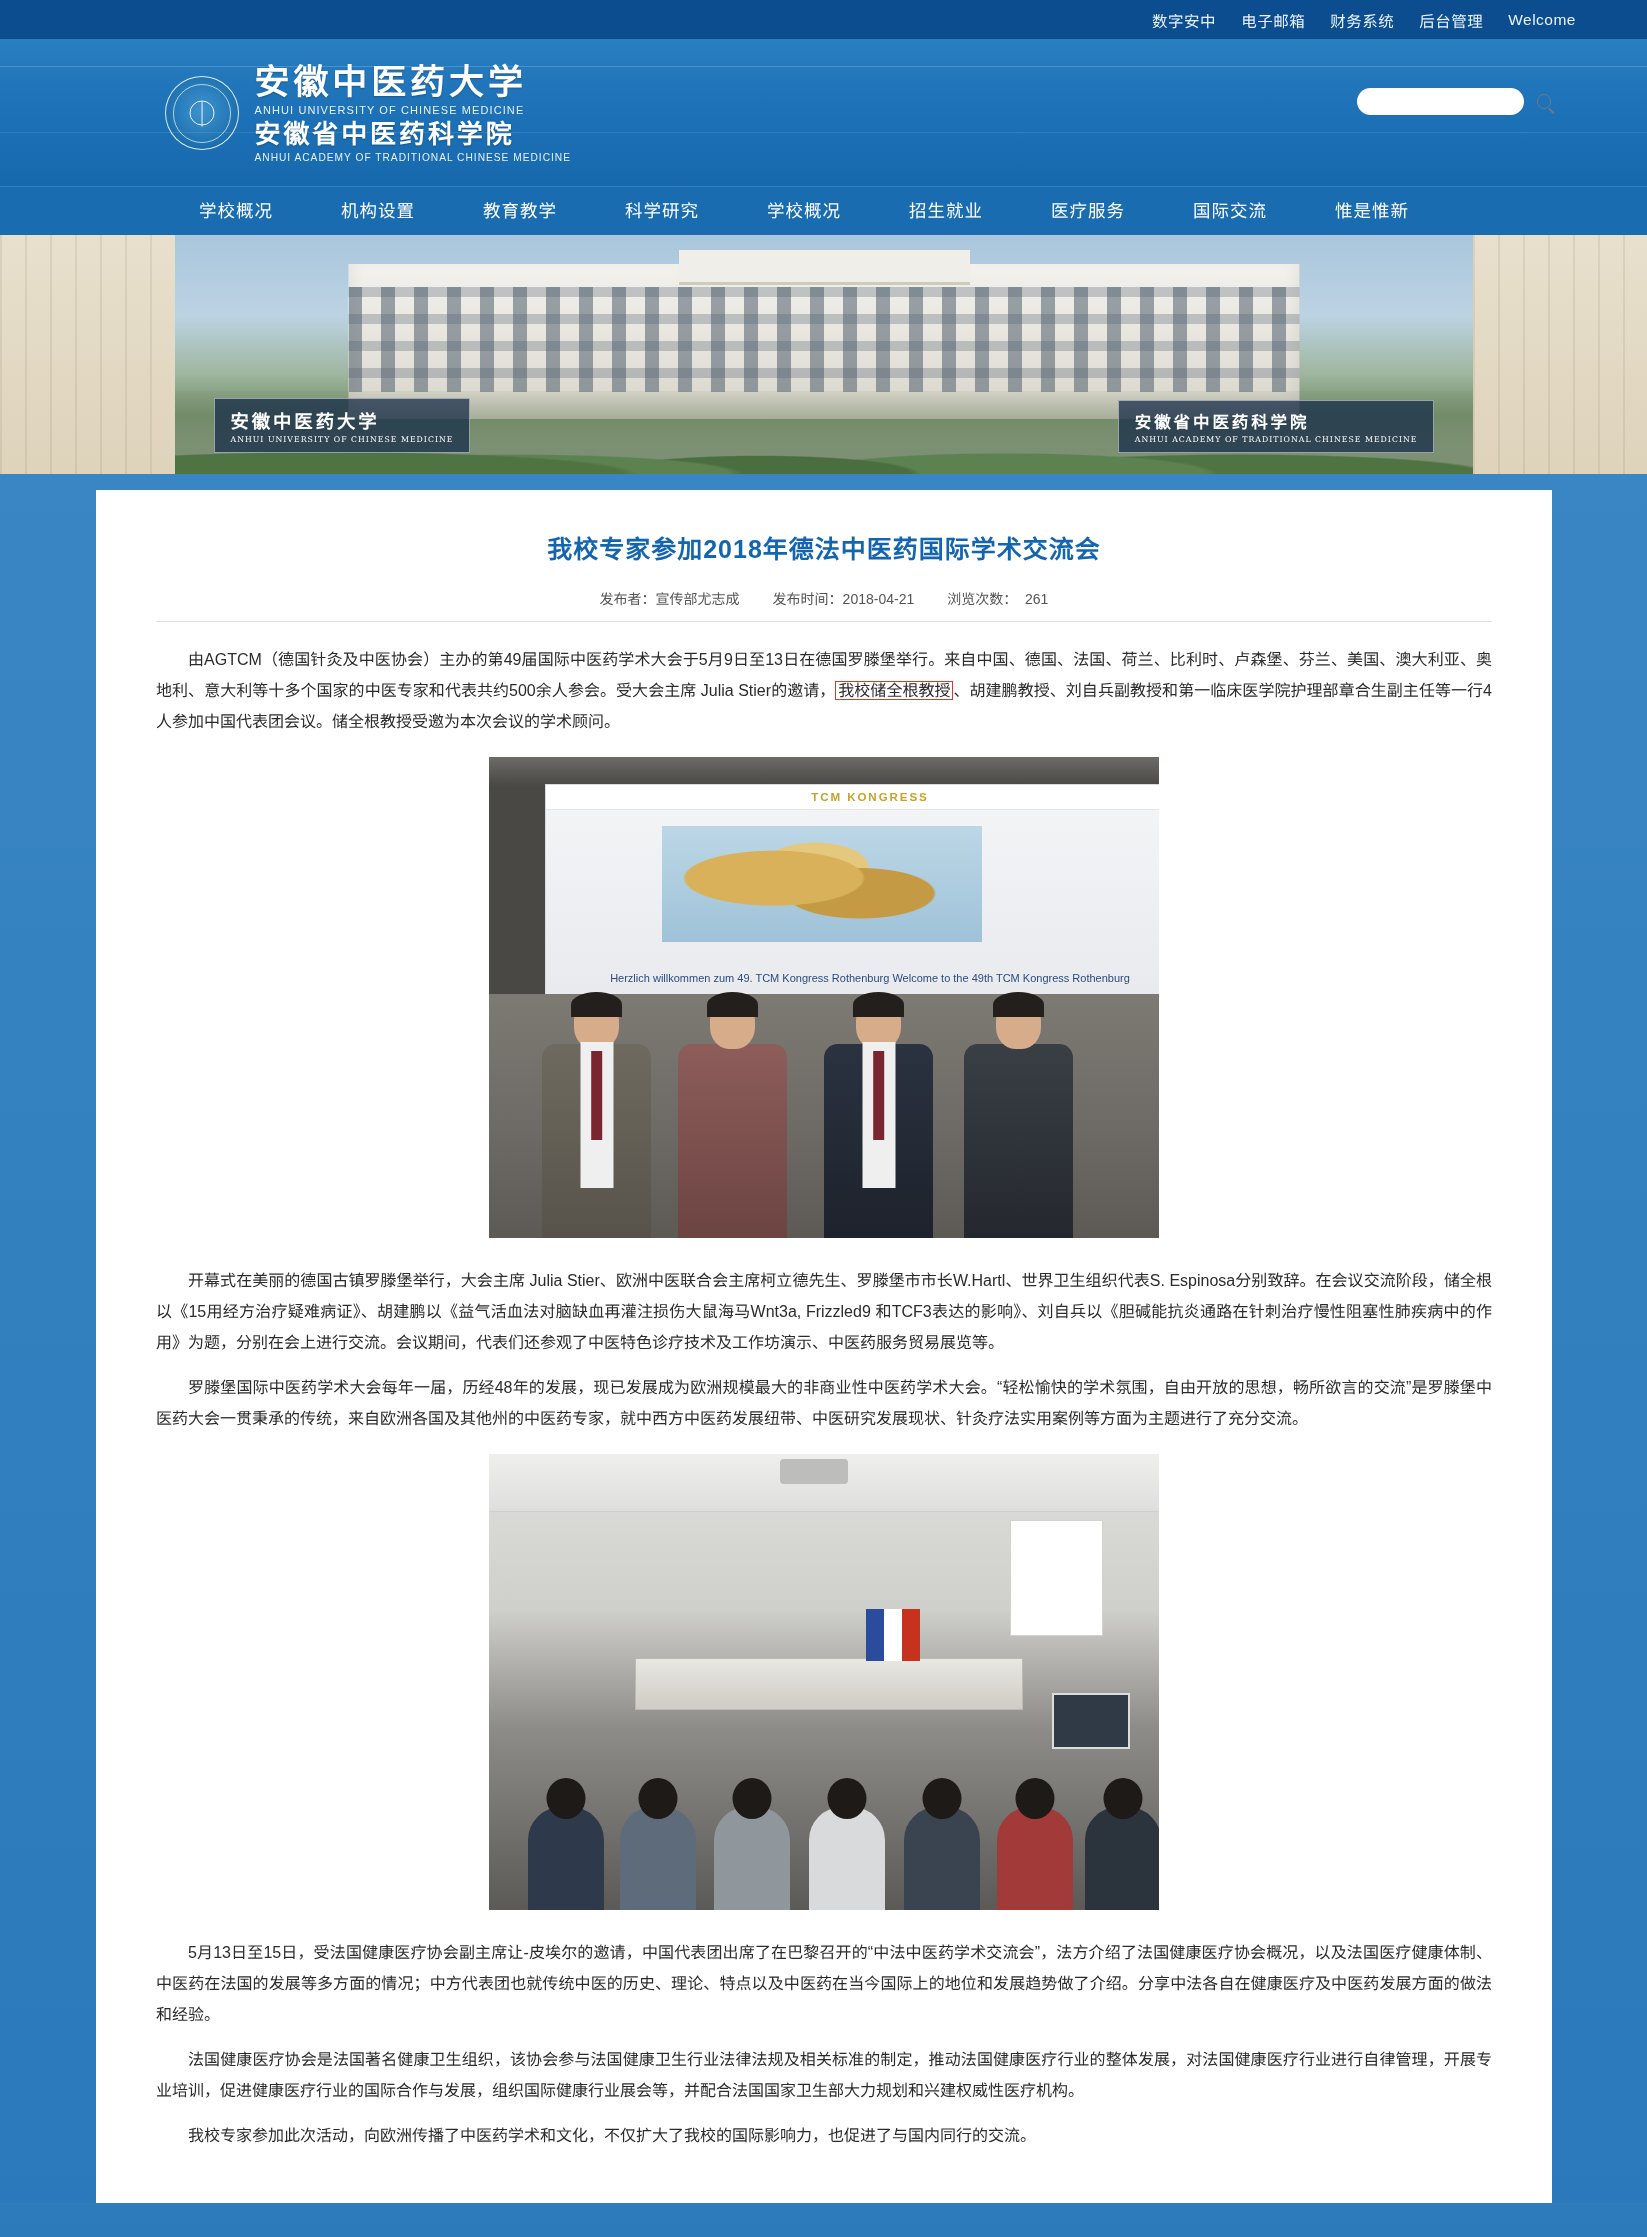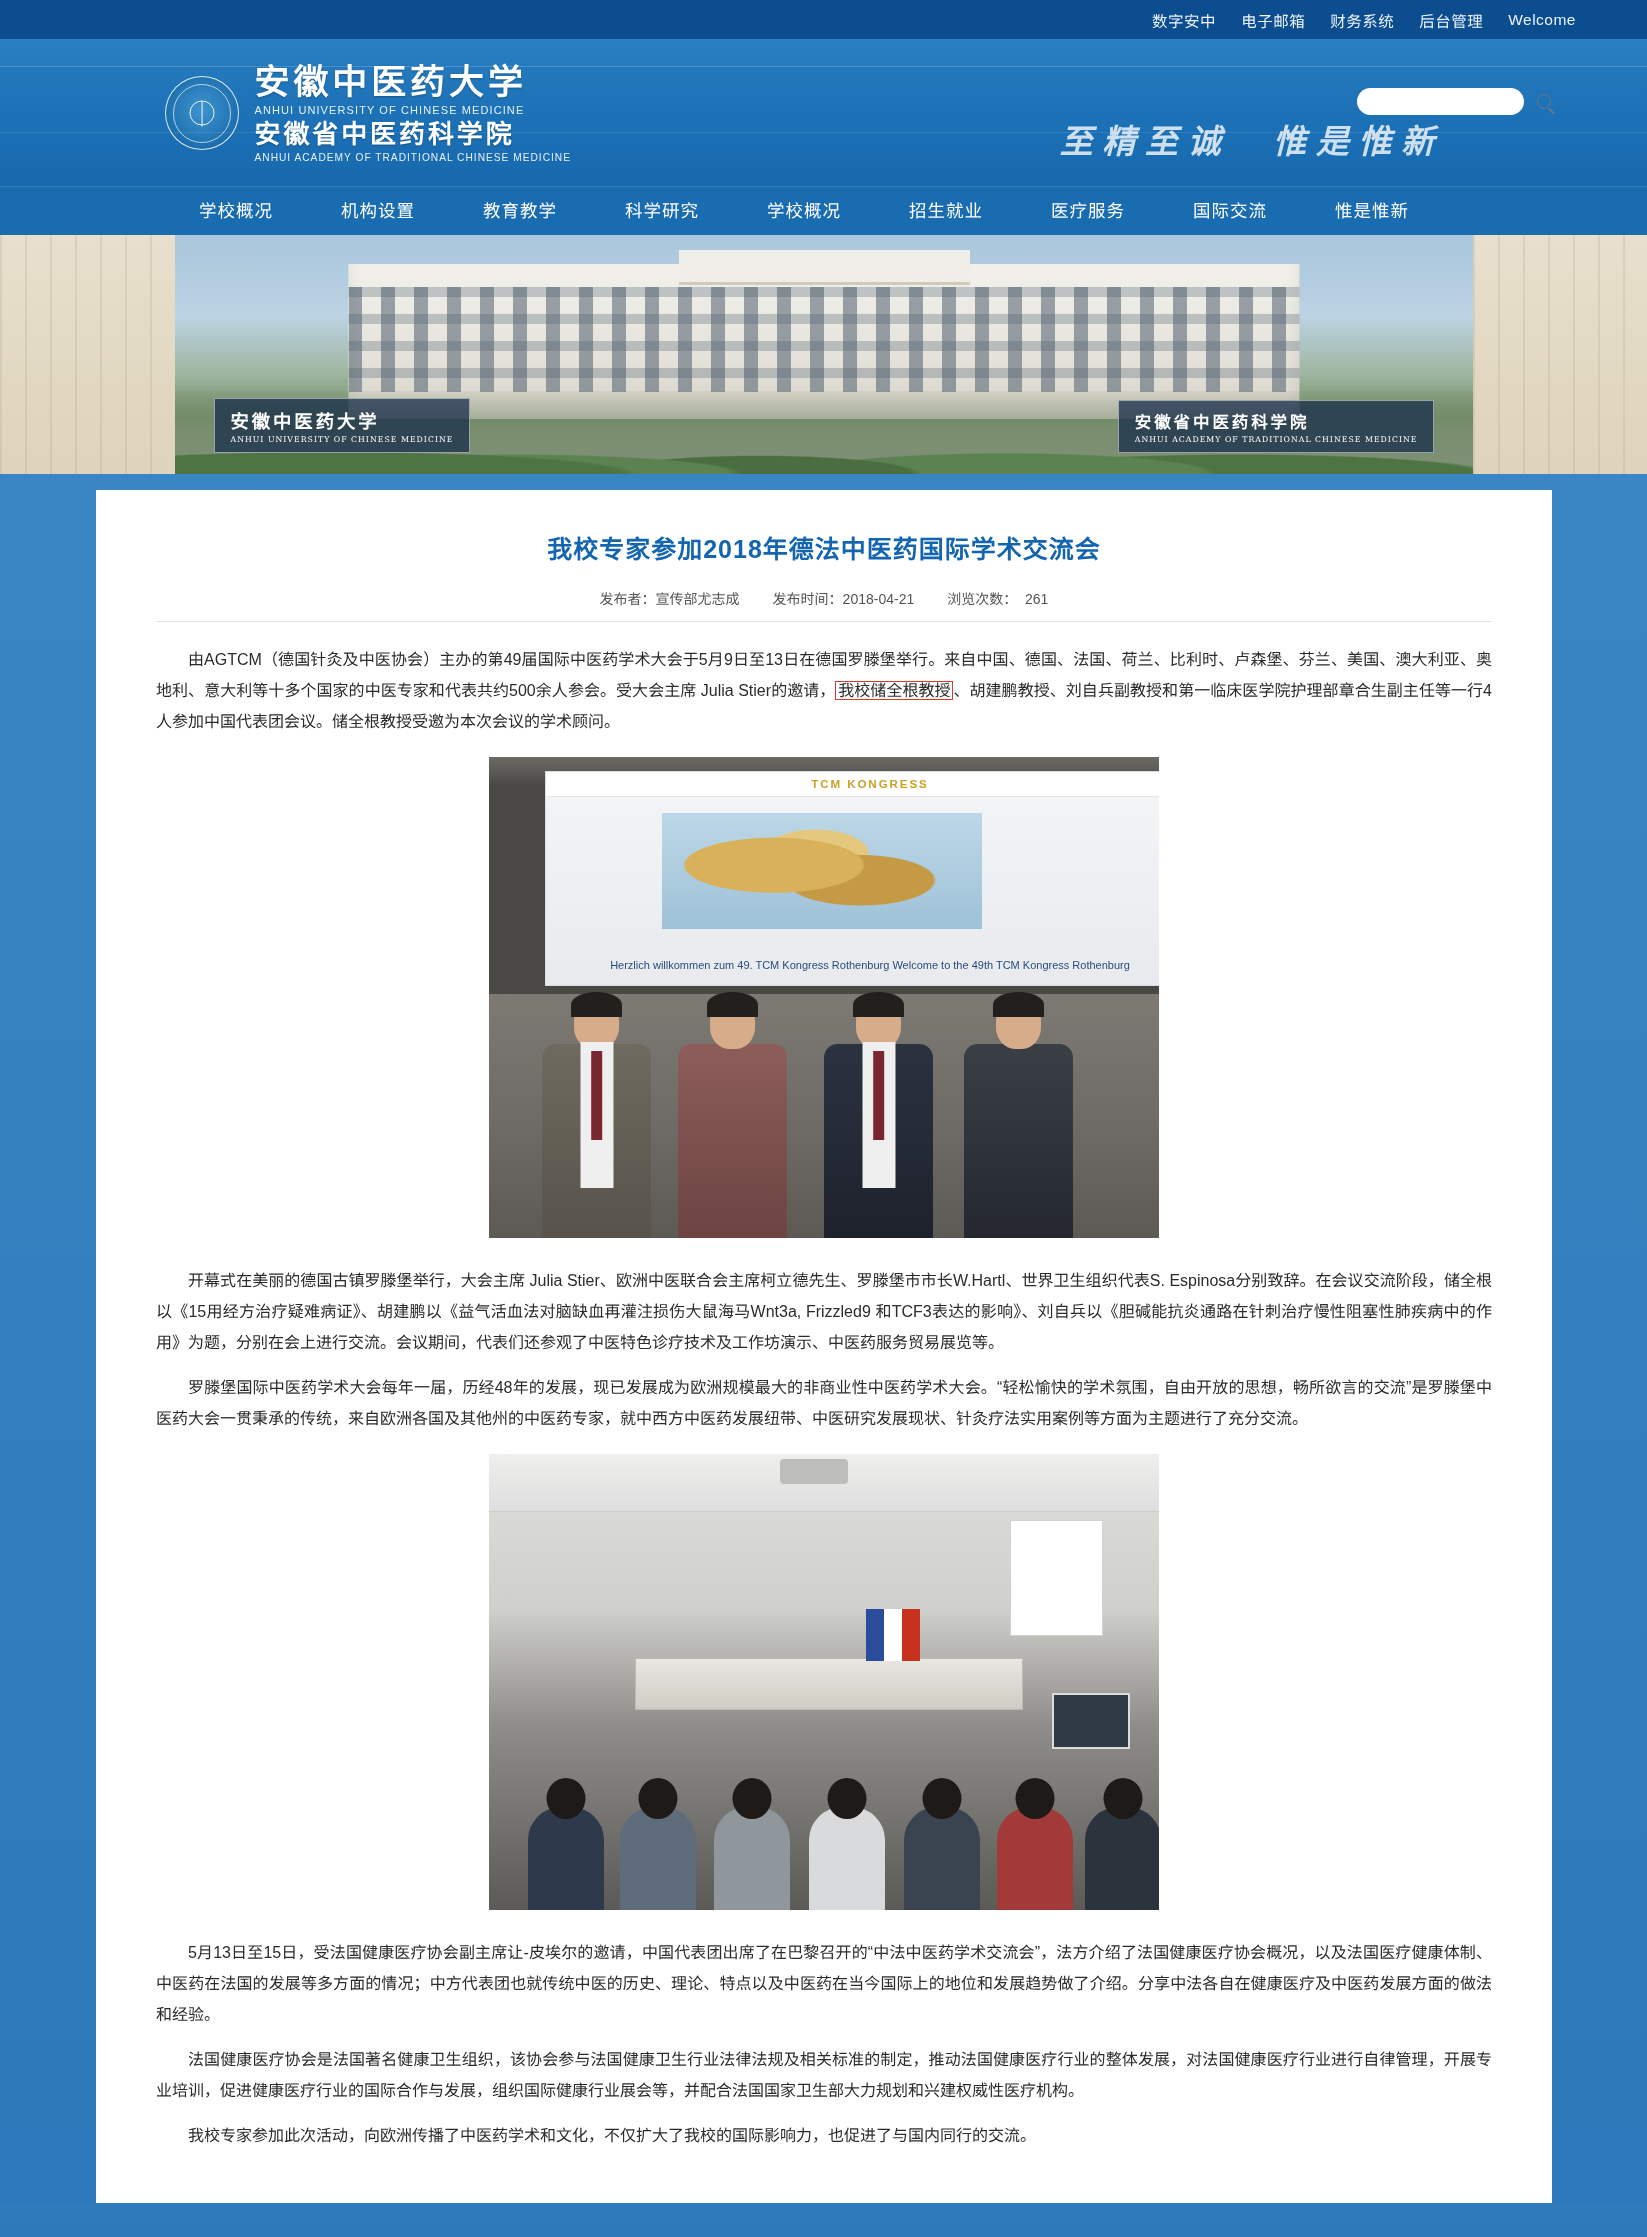--- a/index.html
+++ b/index.html
@@ -226,21 +226,21 @@
   }
   .figure{ text-align:center; margin: 19.4px 0 23px; }
 
   
   .photo1{
     display:inline-block; width: 670px; height: 481px; position:relative;
     background: linear-gradient(180deg,#6d6b66 0%, #55535000 6%), #4a4845;
     overflow:hidden;
   }
   .p1-screen{
-    position:absolute; left: 56px; top: 14px; width: 650px; height: 215px;
+    position:absolute; left: 56px; top: 27px; width: 650px; height: 215px;
     background: linear-gradient(180deg,#f4f5f7,#e8eaee);
     border: 1.9px solid #d9dbdf;
   }
   .p1-screen .s-top{ height: 25px; background:#fff; border-bottom:1px solid #e3e5e9;}
   .p1-screen .s-logo{
     position:absolute; left:50%; transform:translateX(-50%); top:5.8px;
     font-size: 11.6px; letter-spacing:1.9px; color:#c9a227; font-weight:700;
   }
   .p1-map{
     position:absolute; left: 116px; top: 41px; width: 320px; height: 116px;
@@ -352,21 +352,20 @@
         <div class="seal-core"></div>
       </div>
       <div class="namestack">
         <div class="cn1">安徽中医药大学</div>
         <div class="en1">ANHUI UNIVERSITY OF CHINESE MEDICINE</div>
         <div class="cn2">安徽省中医药科学院</div>
         <div class="en2">ANHUI ACADEMY OF TRADITIONAL CHINESE MEDICINE</div>
       </div>
     </div>
 
-    <div class="motto">至精至诚　惟是惟新</div>
 
     <div class="searchbox">
       <input type="text" placeholder="" style="">
       <span class="mag"></span>
     </div>
   </div>
 
   <div class="nav">
     <a href="#">学校概况</a>
     <a href="#">机构设置</a>

